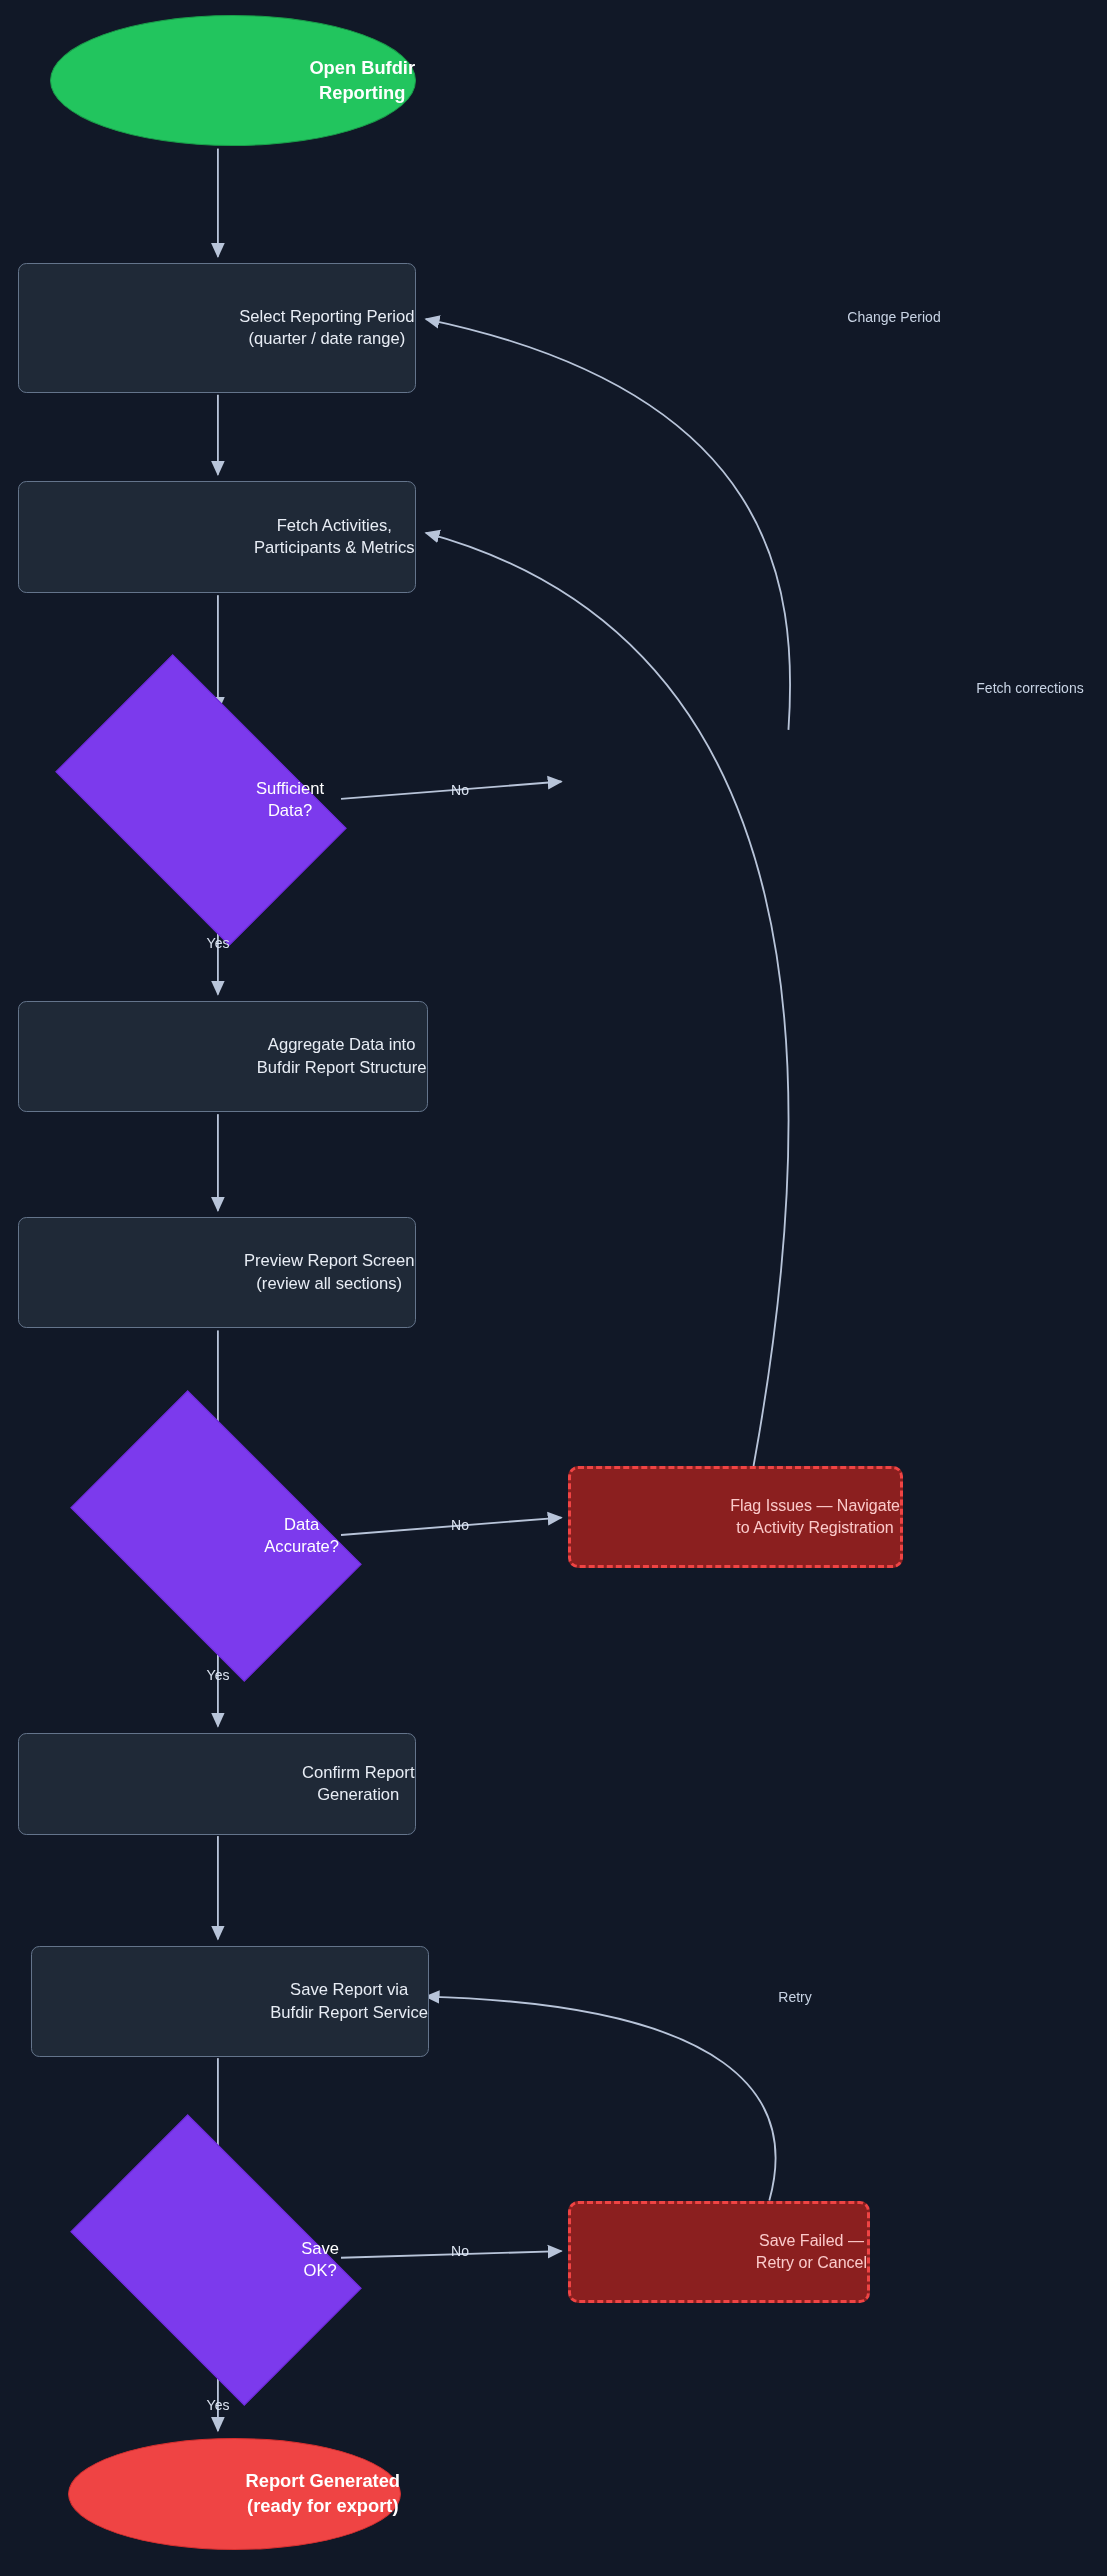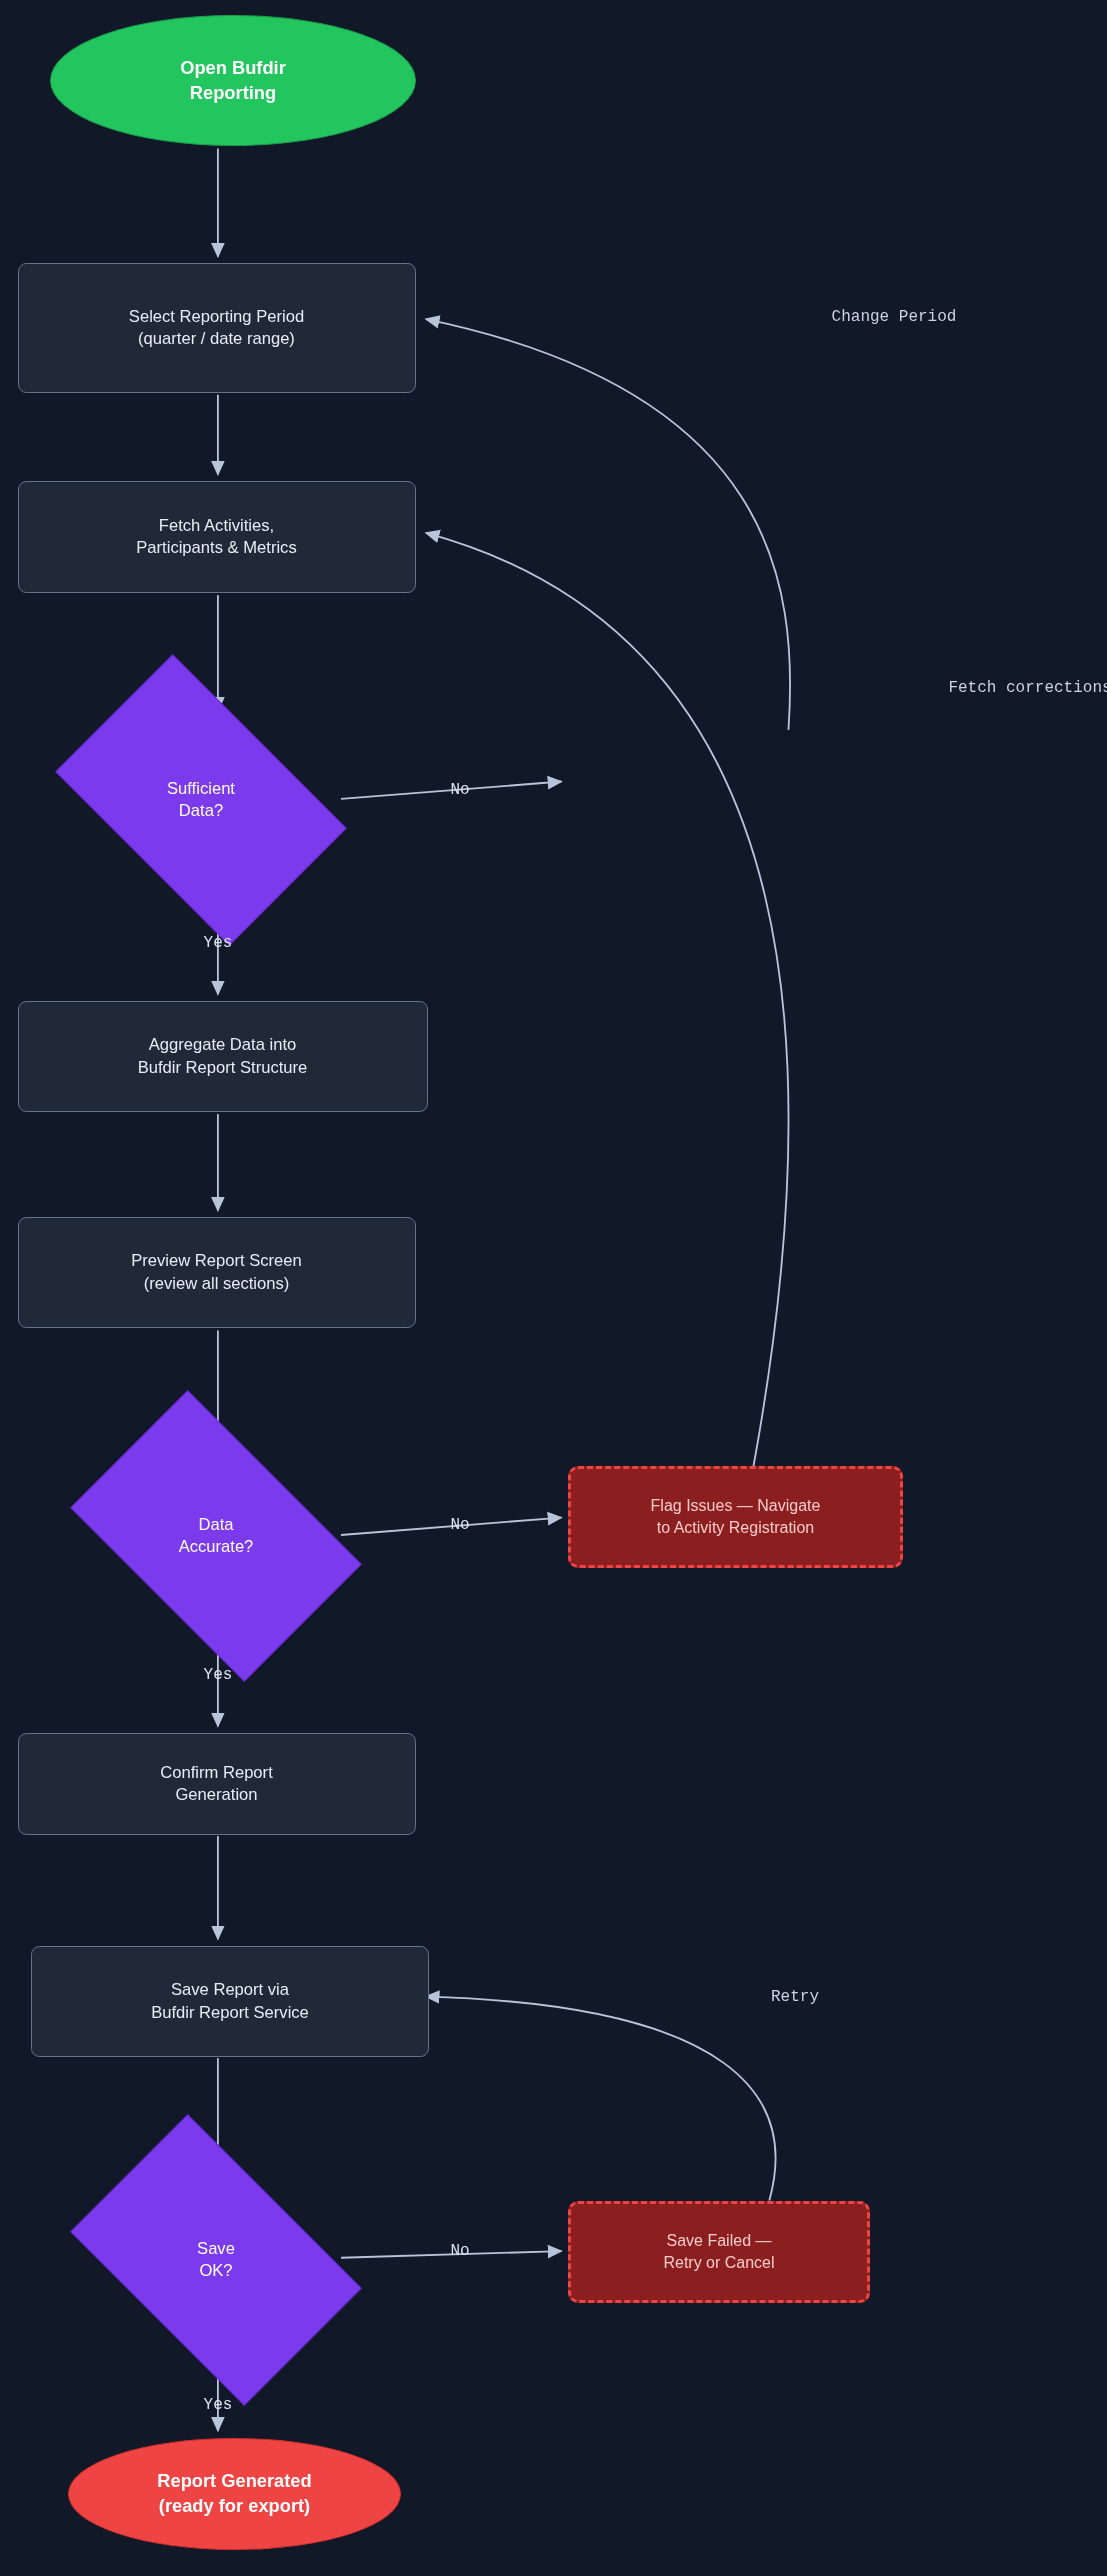--- a/index.html
+++ b/index.html
@@ -24,21 +24,21 @@
     inset: 0;
     width: 1107px;
     height: 2576px;
     pointer-events: none;
   }
   .node {
     position: absolute;
     box-sizing: border-box;
     display: flex;
     align-items: center;
-    justify-content: center;
+    justify-content: flex-end;
     text-align: center;
     line-height: 1.35;
   }
   .node-label {
     display: block;
     white-space: pre-line;
   }
 
   
   .n-terminal {
@@ -88,25 +88,24 @@
     background: #8b1f1f;
     border: 3.3px dashed #ef4444;
     border-radius: 10px;
     font-size: 16px;
     color: #fbcaca;
   }
 
   
   .edge-label {
     position: absolute;
-    font-size: 16px;
+    font-size: 14px;
     color: #c8d3e4;
     white-space: nowrap;
     transform: translate(-50%, -50%);
-    font-family: Liberation Mono, monospace;
   }
   .edge-label.branch {
     color: #dbe3f0;
   }
 </style>
 </head>
 <body>
 
 <div id="flow-root">
 

